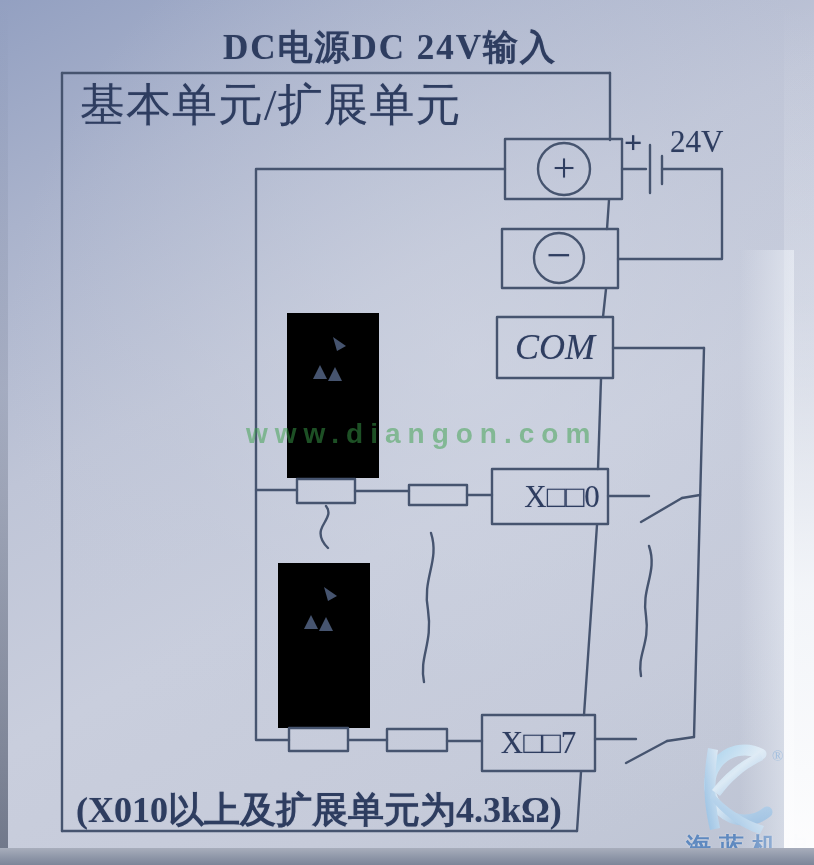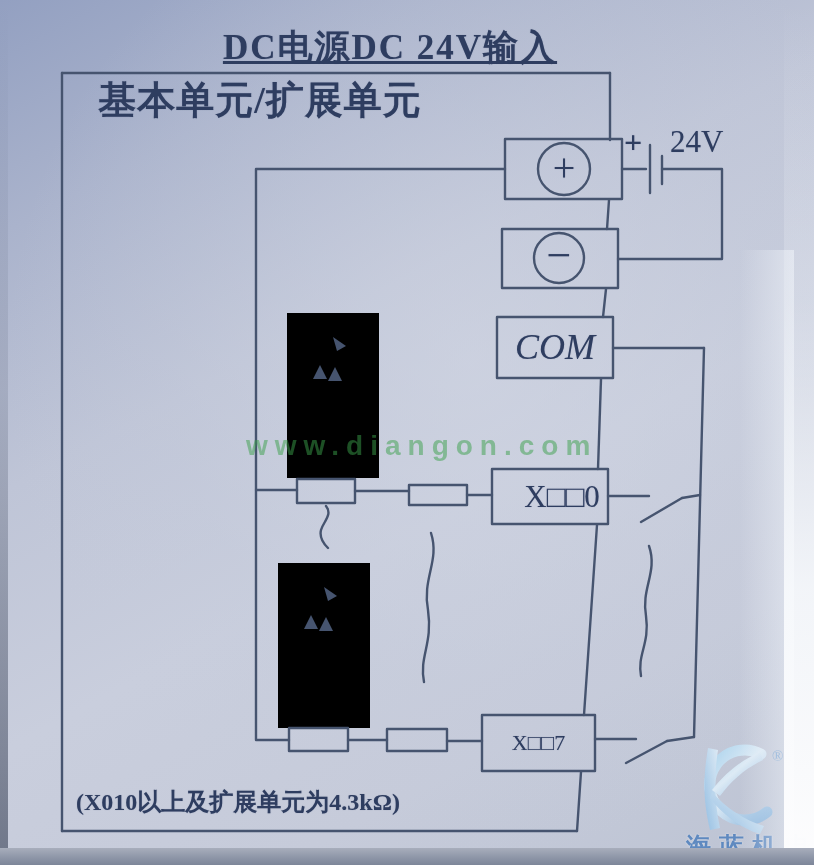--- a/index.html
+++ b/index.html
@@ -16,24 +16,24 @@
     background:linear-gradient(to bottom,rgba(245,248,252,0) 0%,rgba(245,248,252,.25) 35%,rgba(250,252,254,.85) 68%,#fdfdfe 100%);}
   .edge-right-soft{position:absolute;right:20px;top:250px;width:55px;height:615px;
     background:linear-gradient(to right,rgba(240,244,250,0),rgba(240,244,250,.55));}
   .edge-bottom{position:absolute;left:0;bottom:0;width:100%;height:17px;
     background:linear-gradient(to bottom,#a8aebc 0%,#8e96a8 55%,#7d8699 100%);}
   .lines path,.lines rect,.lines circle{fill:none;stroke:#46546f;stroke-width:2.4;stroke-linecap:round;stroke-linejoin:round;}
   svg.diagram{position:absolute;left:0;top:0;filter:blur(.35px);}
   .txt{position:absolute;color:#2e3d60;white-space:nowrap;
     text-shadow:0 0 1px rgba(46,61,96,.35);}
   .c{text-align:center;}
-  .title{font-size:35px;font-weight:bold;letter-spacing:2px;text-decoration:underline;}
-  .subtitle{font-size:38px;font-weight:bold;letter-spacing:1px;}
+  .title{font-size:35px;font-weight:bold;letter-spacing:2px;}
+  .subtitle{font-size:45px;font-weight:normal;letter-spacing:1px;}
   .term{font-weight:normal;}
-  .note{font-size:24px;font-weight:bold;}
+  .note{font-size:36px;font-weight:bold;}
   .wm-green{color:rgba(58,160,74,.5);font-family:"Liberation Sans","DejaVu Sans",sans-serif;
     font-size:28px;letter-spacing:7px;filter:blur(.7px);text-shadow:none;font-weight:bold;}
   .logo-text{color:rgba(62,115,181,.8);font-size:25px;letter-spacing:8px;font-weight:bold;
     text-shadow:0 0 2px rgba(255,255,255,.6);}
   .reg{color:rgba(100,150,205,.85);font-size:15px;text-shadow:none;}
 </style>
 </head>
 <body>
 
 <div class="photo">
@@ -159,30 +159,30 @@
   <div class="txt subtitle c" style="left:80px;top:75px;width:360px;">基本单元/扩展单元</div>
 
   <div class="txt term c" style="left:534px;top:139px;width:60px;height:60px;line-height:58px;font-size:40px;">+</div>
 
   <div class="txt term c" style="left:529px;top:228px;width:60px;height:60px;line-height:56px;font-size:44px;">−</div>
 
   <div class="txt term c" style="left:497px;top:317px;width:116px;height:61px;line-height:61px;font-size:36px;font-style:italic;">COM</div>
 
   <div class="txt term c" style="left:492px;top:469px;width:140px;height:55px;line-height:55px;font-size:31px;">X□□0</div>
 
-  <div class="txt term c" style="left:482px;top:715px;width:113px;height:56px;line-height:56px;font-size:22px;">X□□7</div>
+  <div class="txt term c" style="left:482px;top:715px;width:113px;height:56px;line-height:56px;font-size:31px;">X□□7</div>
 
   <div class="txt" style="left:624px;top:124px;font-size:32px;font-weight:bold;">+</div>
 
   <div class="txt" style="left:670px;top:124px;font-size:31px;">24V</div>
 
 
   <div class="txt note" style="left:76px;top:786px;">(X010以上及扩展单元为4.3kΩ)</div>
 
-  <div class="txt wm-green" style="left:246px;top:418px;margin-top:12px;">www.diangon.com</div>
+  <div class="txt wm-green" style="left:246px;top:418px;">www.diangon.com</div>
 
   <svg style="position:absolute;left:664px;top:740px;opacity:.85;" width="134" height="98" viewBox="0 0 134 98">
     <defs>
       <linearGradient id="lg" x1="0" y1="0" x2="1" y2="1">
         <stop offset="0" stop-color="#a9d6f1"></stop>
         <stop offset="0.45" stop-color="#e2f1fb"></stop>
         <stop offset="1" stop-color="#7fb1dd"></stop>
       </linearGradient>
       <linearGradient id="lg2" x1="0" y1="1" x2="1" y2="0">
         <stop offset="0" stop-color="#8cbde5"></stop>

